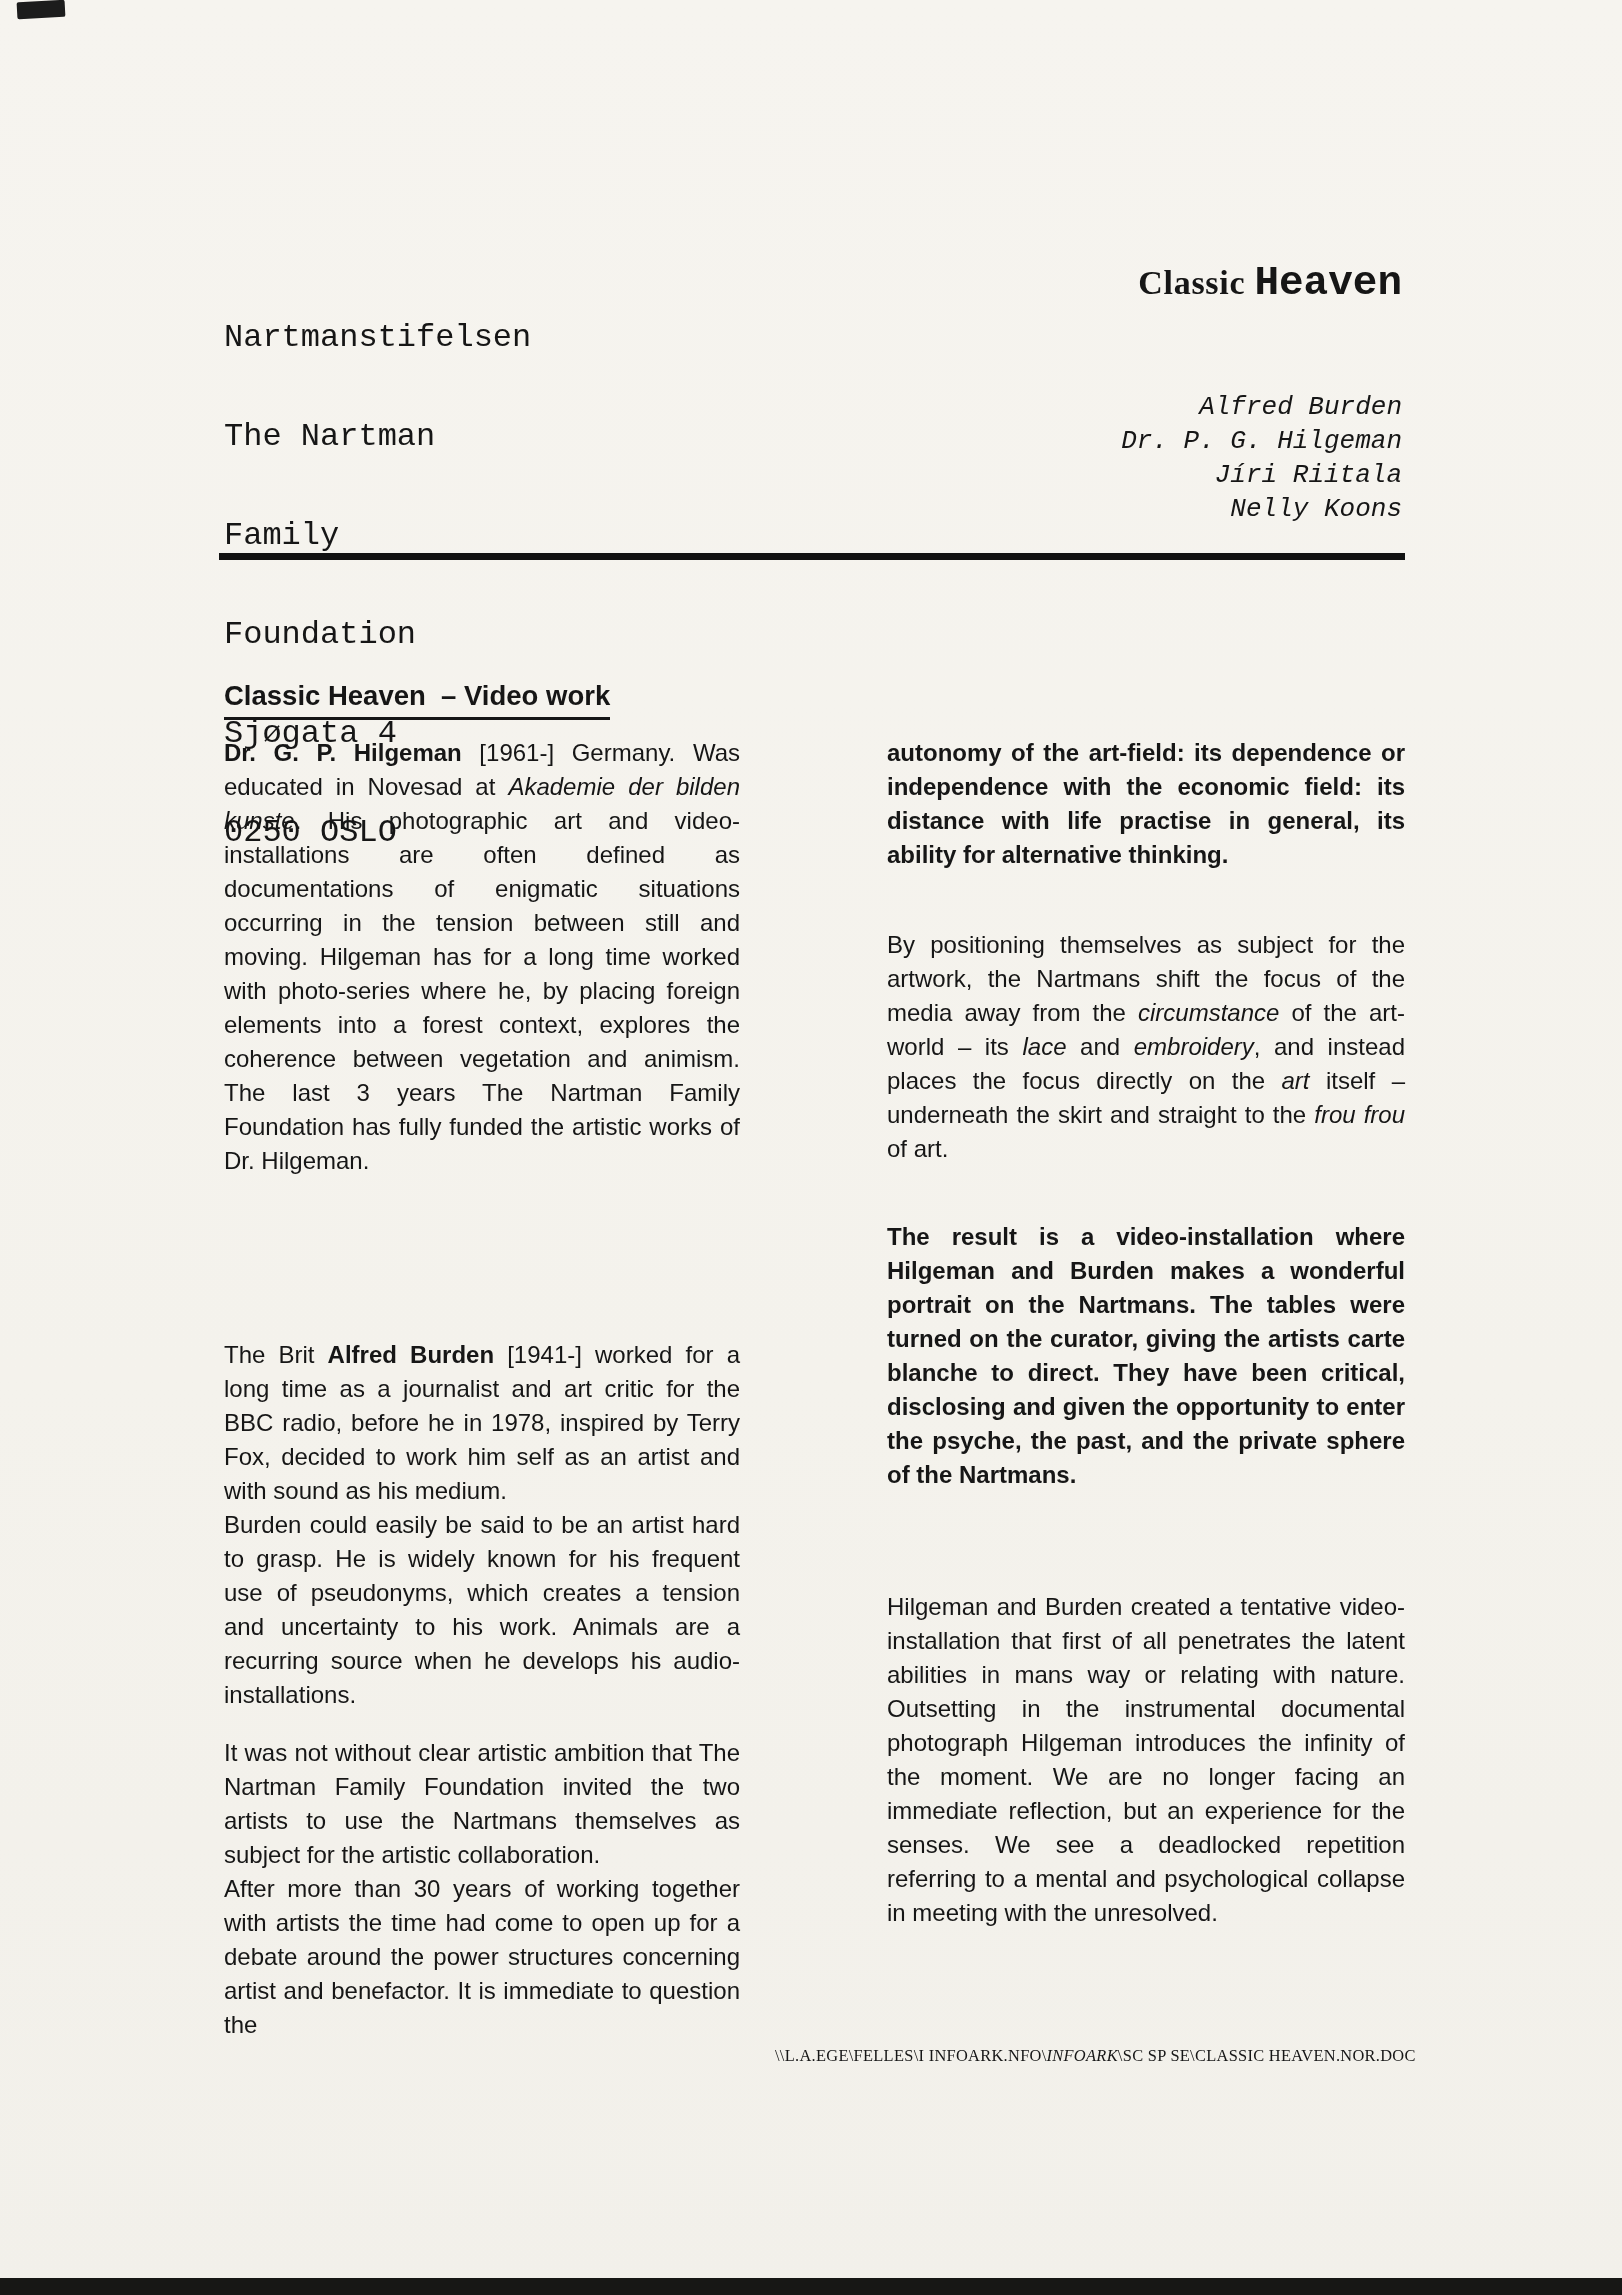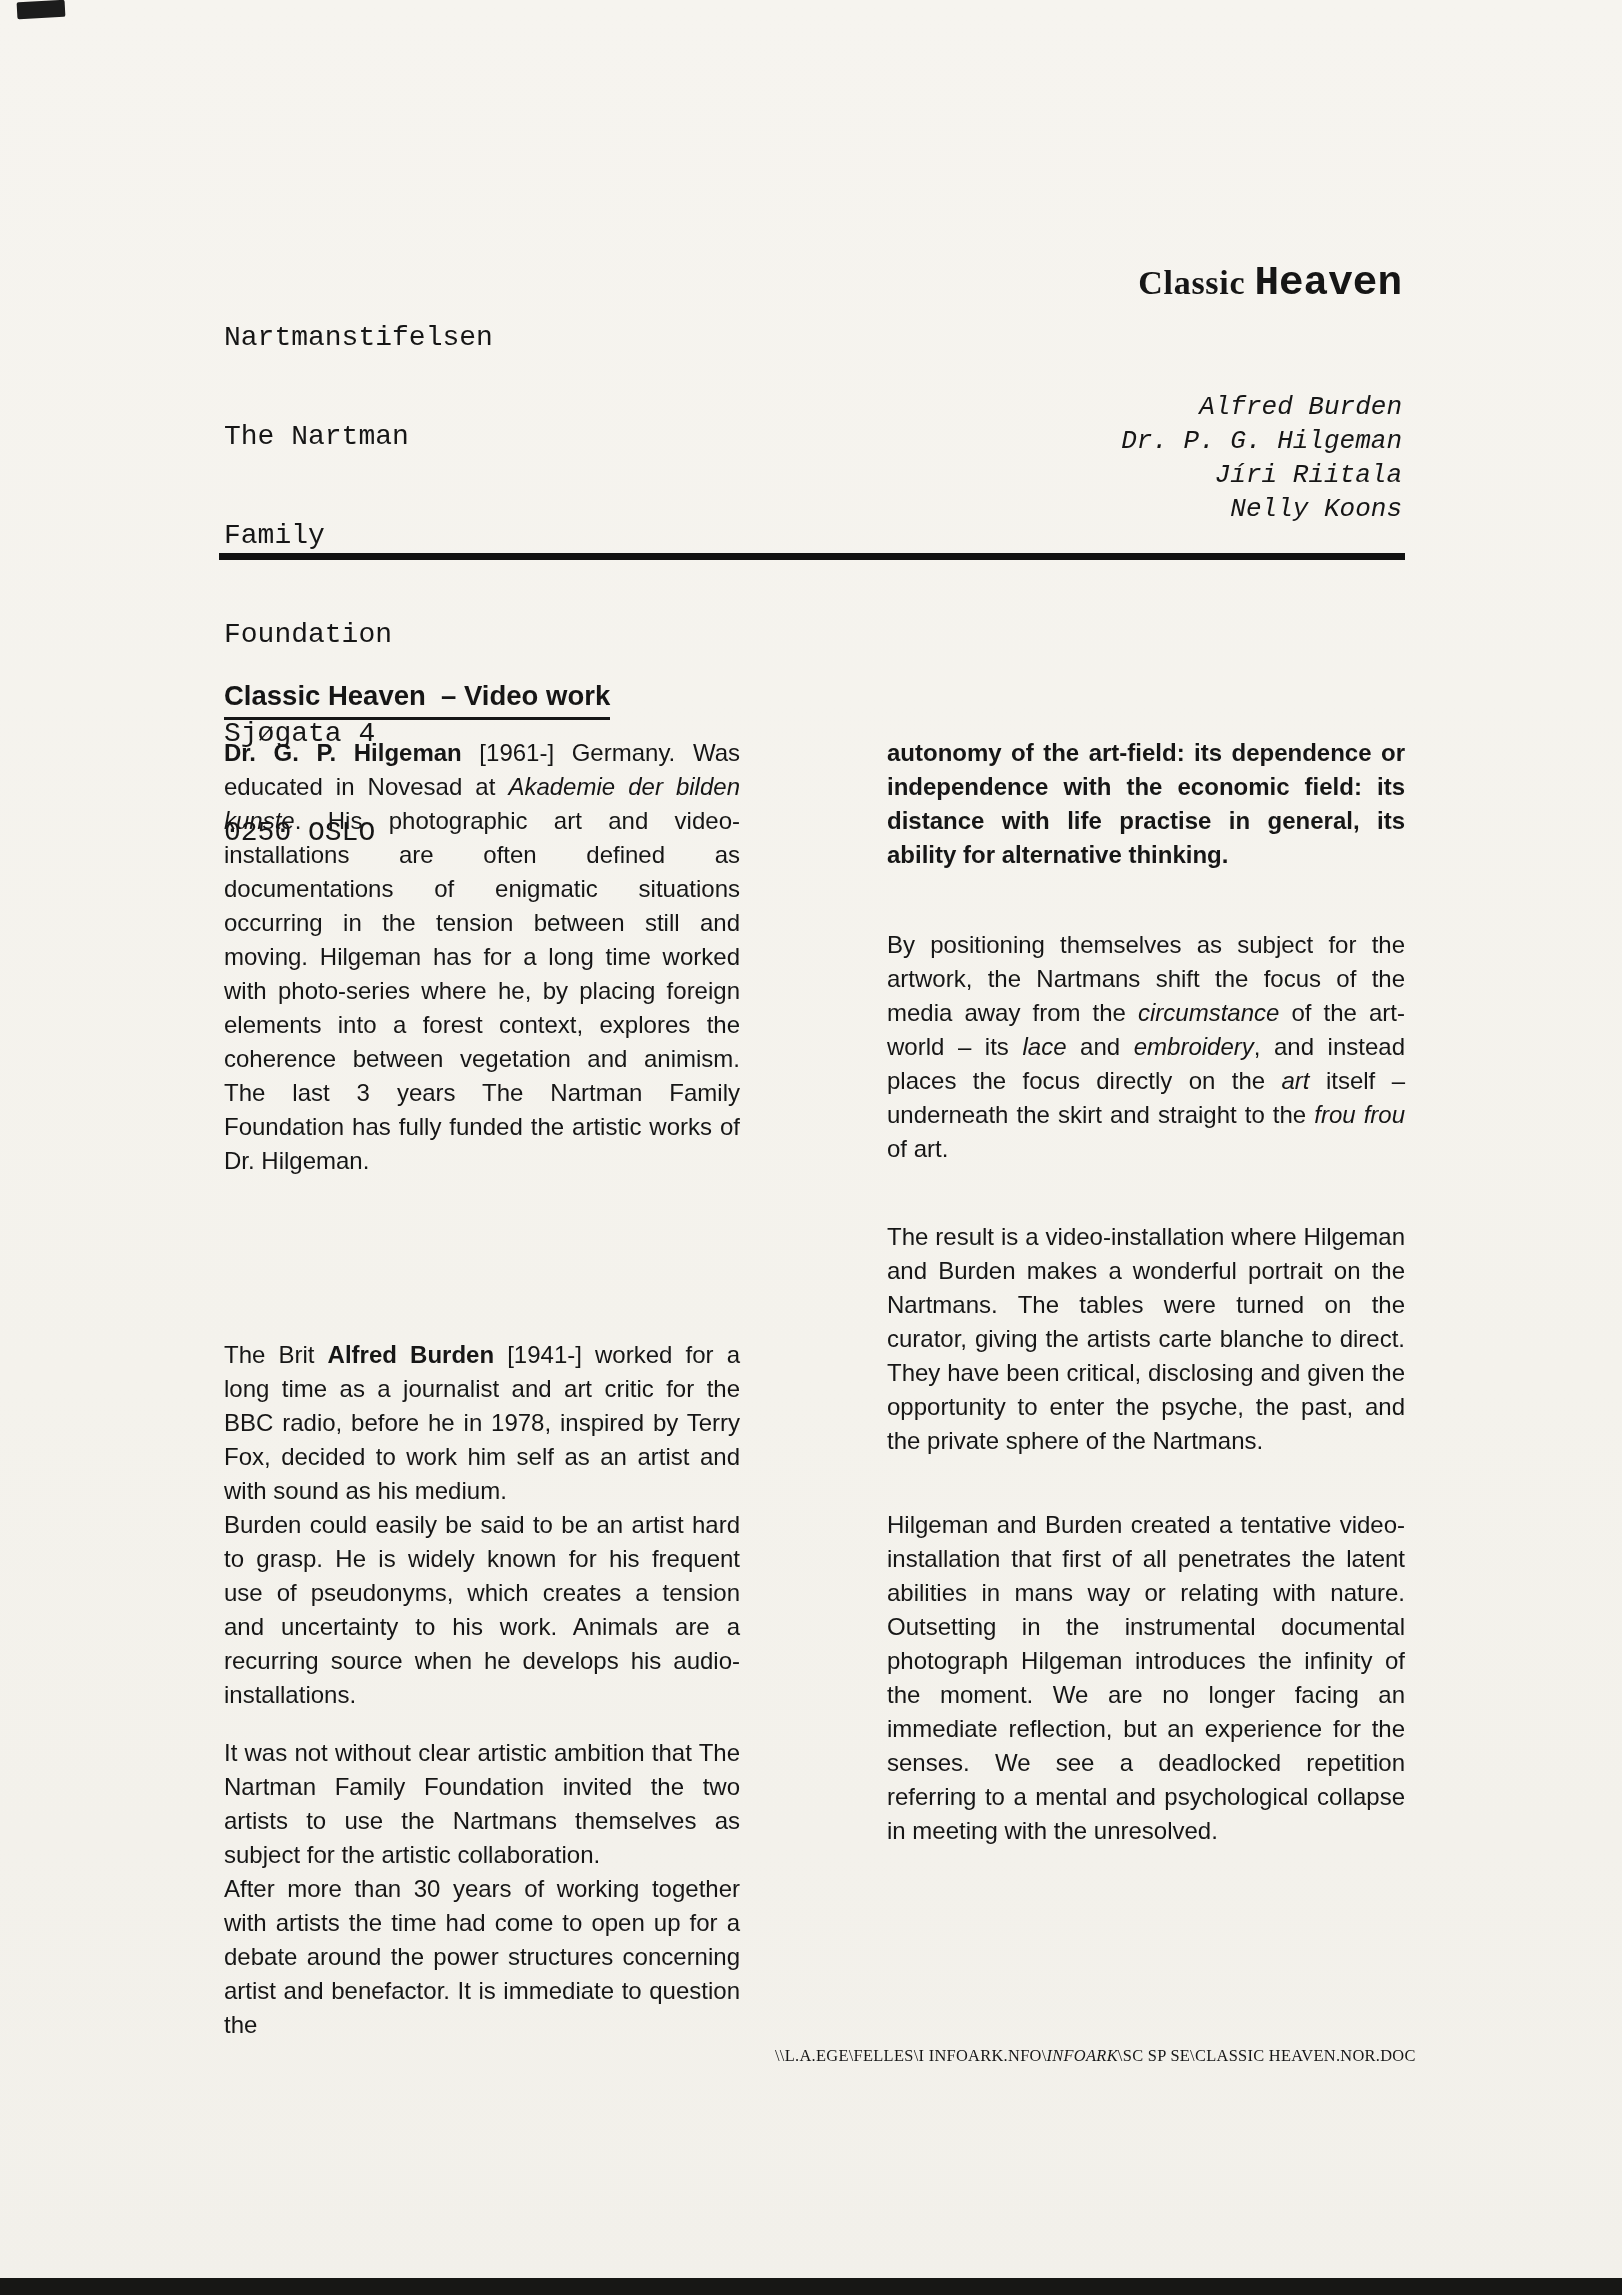--- a/index.html
+++ b/index.html
@@ -22,21 +22,21 @@
   }
   .bottom-strip {
     position: absolute; left: 0; right: 0; bottom: 0;
     height: 17px; background: #171715;
   }
 
   
   .sender {
     position: absolute; left: 224px; top: 255px;
     font-family: "Liberation Mono", monospace;
-    font-size: 28px; line-height: 33px;
+    font-size: 32px; line-height: 33px;
     white-space: pre;
   }
   .title-block {
     position: absolute; right: 221px; top: 260px;
     text-align: right; white-space: nowrap;
   }
   .title-classic {
     font-family: "Liberation Serif", serif;
     font-weight: bold; font-size: 34px; letter-spacing: 0.7px;
   }
@@ -70,21 +70,21 @@
     font-size: 24px; line-height: 34px;
     text-align: justify;
   }
   .col-left  { left: 224px;  width: 516px; }
   .col-right { left: 887px; width: 518px; }
   .para { margin: 0; }
   .g-xl  { margin-bottom: 160px; }
   .g-sm  { margin-bottom: 24px; }
   .g-md  { margin-bottom: 56px; font-weight: bold; }
   .g-lg  { margin-bottom: 54px; }
-  .g-lg2 { margin-bottom: 50px; }
+  .g-lg2 { margin-bottom: 98px; font-weight: bold; }
   .b { font-weight: bold; }
   .i { font-style: italic; }
 
   .footer-path {
     position: absolute; left: 775px; top: 2046px;
     font-family: "Liberation Serif", serif;
     font-size: 16.4px; letter-spacing: 0.3px;
     white-space: nowrap;
   }
 </style>

